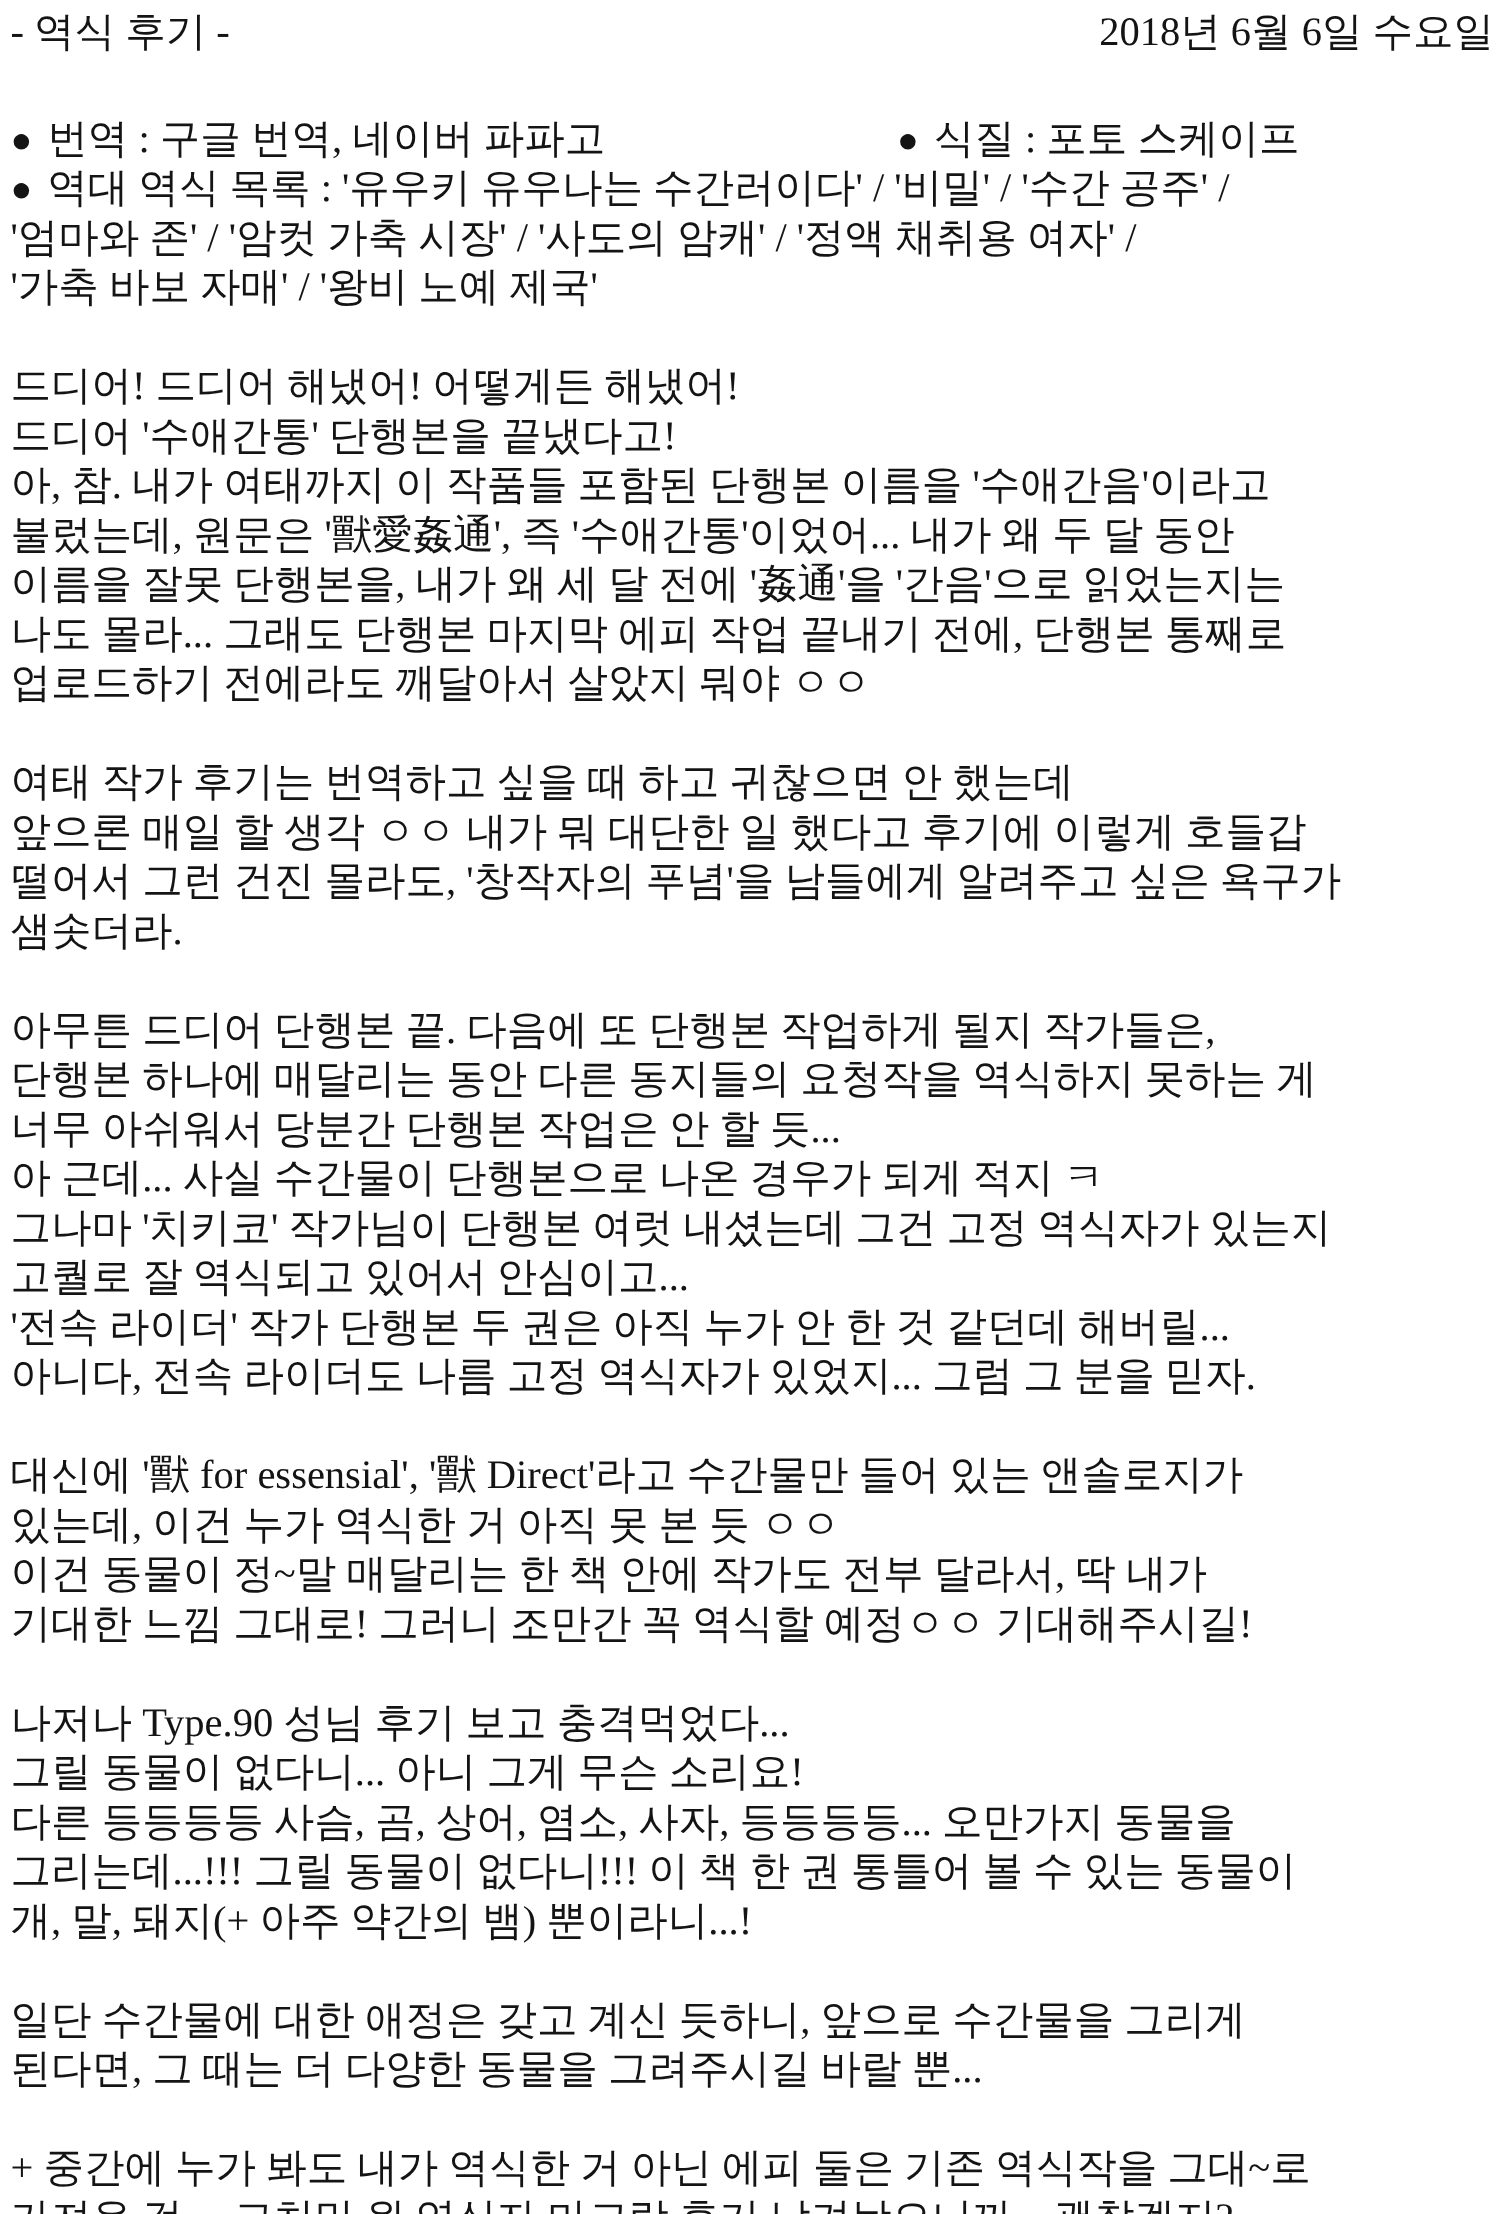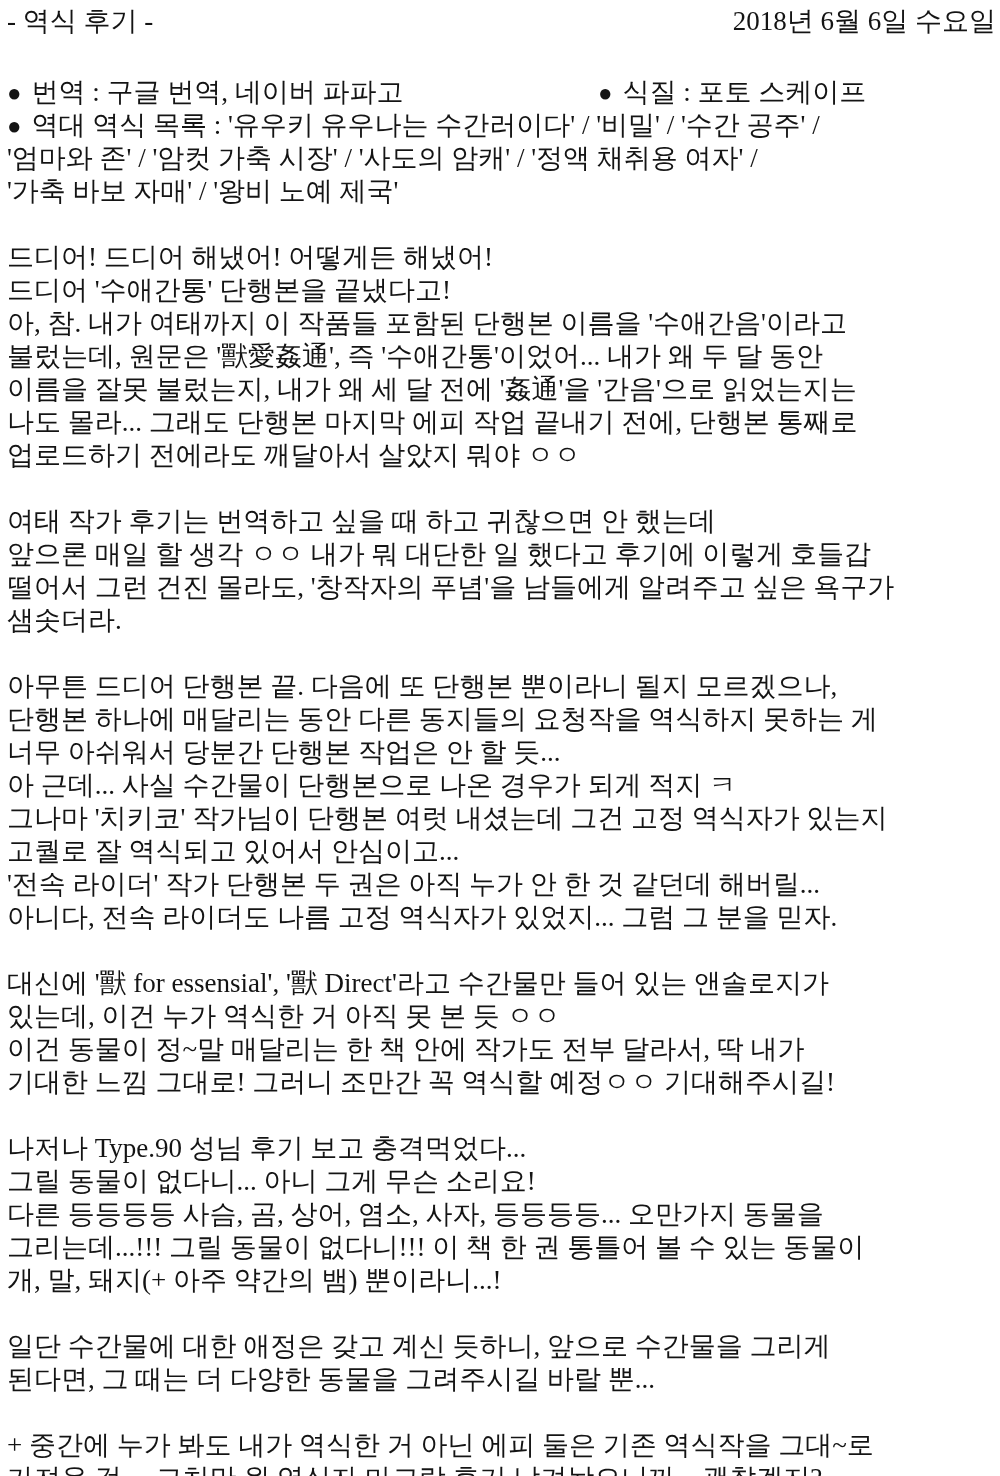--- a/index.html
+++ b/index.html
@@ -72,34 +72,34 @@
     <span class="bullet">●</span><span>역대 역식 목록 : '유우키 유우나는 수간러이다' / '비밀' / '수간 공주' /</span>
   </div>
   <div class="line">'엄마와 존' / '암컷 가축 시장' / '사도의 암캐' / '정액 채취용 여자' /</div>
   <div class="line">'가축 바보 자매' / '왕비 노예 제국'</div>
 
   <div class="para">
     <div class="line">드디어! 드디어 해냈어! 어떻게든 해냈어!</div>
     <div class="line">드디어 '수애간통' 단행본을 끝냈다고!</div>
     <div class="line">아, 참. 내가 여태까지 이 작품들 포함된 단행본 이름을 '수애간음'이라고</div>
     <div class="line">불렀는데, 원문은 '獸愛姦通', 즉 '수애간통'이었어... 내가 왜 두 달 동안</div>
-    <div class="line">이름을 잘못 불렀는지, 내가 왜 세 달 전에 '姦通'을 '간음'으로 읽었는지는</div>
+    <div class="line">이름을 잘못 단행본을, 내가 왜 세 달 전에 '姦通'을 '간음'으로 읽었는지는</div>
     <div class="line">나도 몰라... 그래도 단행본 마지막 에피 작업 끝내기 전에, 단행본 통째로</div>
     <div class="line">업로드하기 전에라도 깨달아서 살았지 뭐야 ㅇㅇ</div>
   </div>
 
   <div class="para">
     <div class="line">여태 작가 후기는 번역하고 싶을 때 하고 귀찮으면 안 했는데</div>
     <div class="line">앞으론 매일 할 생각 ㅇㅇ 내가 뭐 대단한 일 했다고 후기에 이렇게 호들갑</div>
     <div class="line">떨어서 그런 건진 몰라도, '창작자의 푸념'을 남들에게 알려주고 싶은 욕구가</div>
     <div class="line">샘솟더라.</div>
   </div>
 
   <div class="para">
-    <div class="line">아무튼 드디어 단행본 끝. 다음에 또 단행본 뿐이라니 될지 모르겠으나,</div>
+    <div class="line">아무튼 드디어 단행본 끝. 다음에 또 단행본 작업하게 될지 작가들은,</div>
     <div class="line">단행본 하나에 매달리는 동안 다른 동지들의 요청작을 역식하지 못하는 게</div>
     <div class="line">너무 아쉬워서 당분간 단행본 작업은 안 할 듯...</div>
     <div class="line">아 근데... 사실 수간물이 단행본으로 나온 경우가 되게 적지 ㅋ</div>
     <div class="line">그나마 '치키코' 작가님이 단행본 여럿 내셨는데 그건 고정 역식자가 있는지</div>
     <div class="line">고퀄로 잘 역식되고 있어서 안심이고...</div>
     <div class="line">'전속 라이더' 작가 단행본 두 권은 아직 누가 안 한 것 같던데 해버릴...</div>
     <div class="line">아니다, 전속 라이더도 나름 고정 역식자가 있었지... 그럼 그 분을 믿자.</div>
   </div>
 
   <div class="para">

